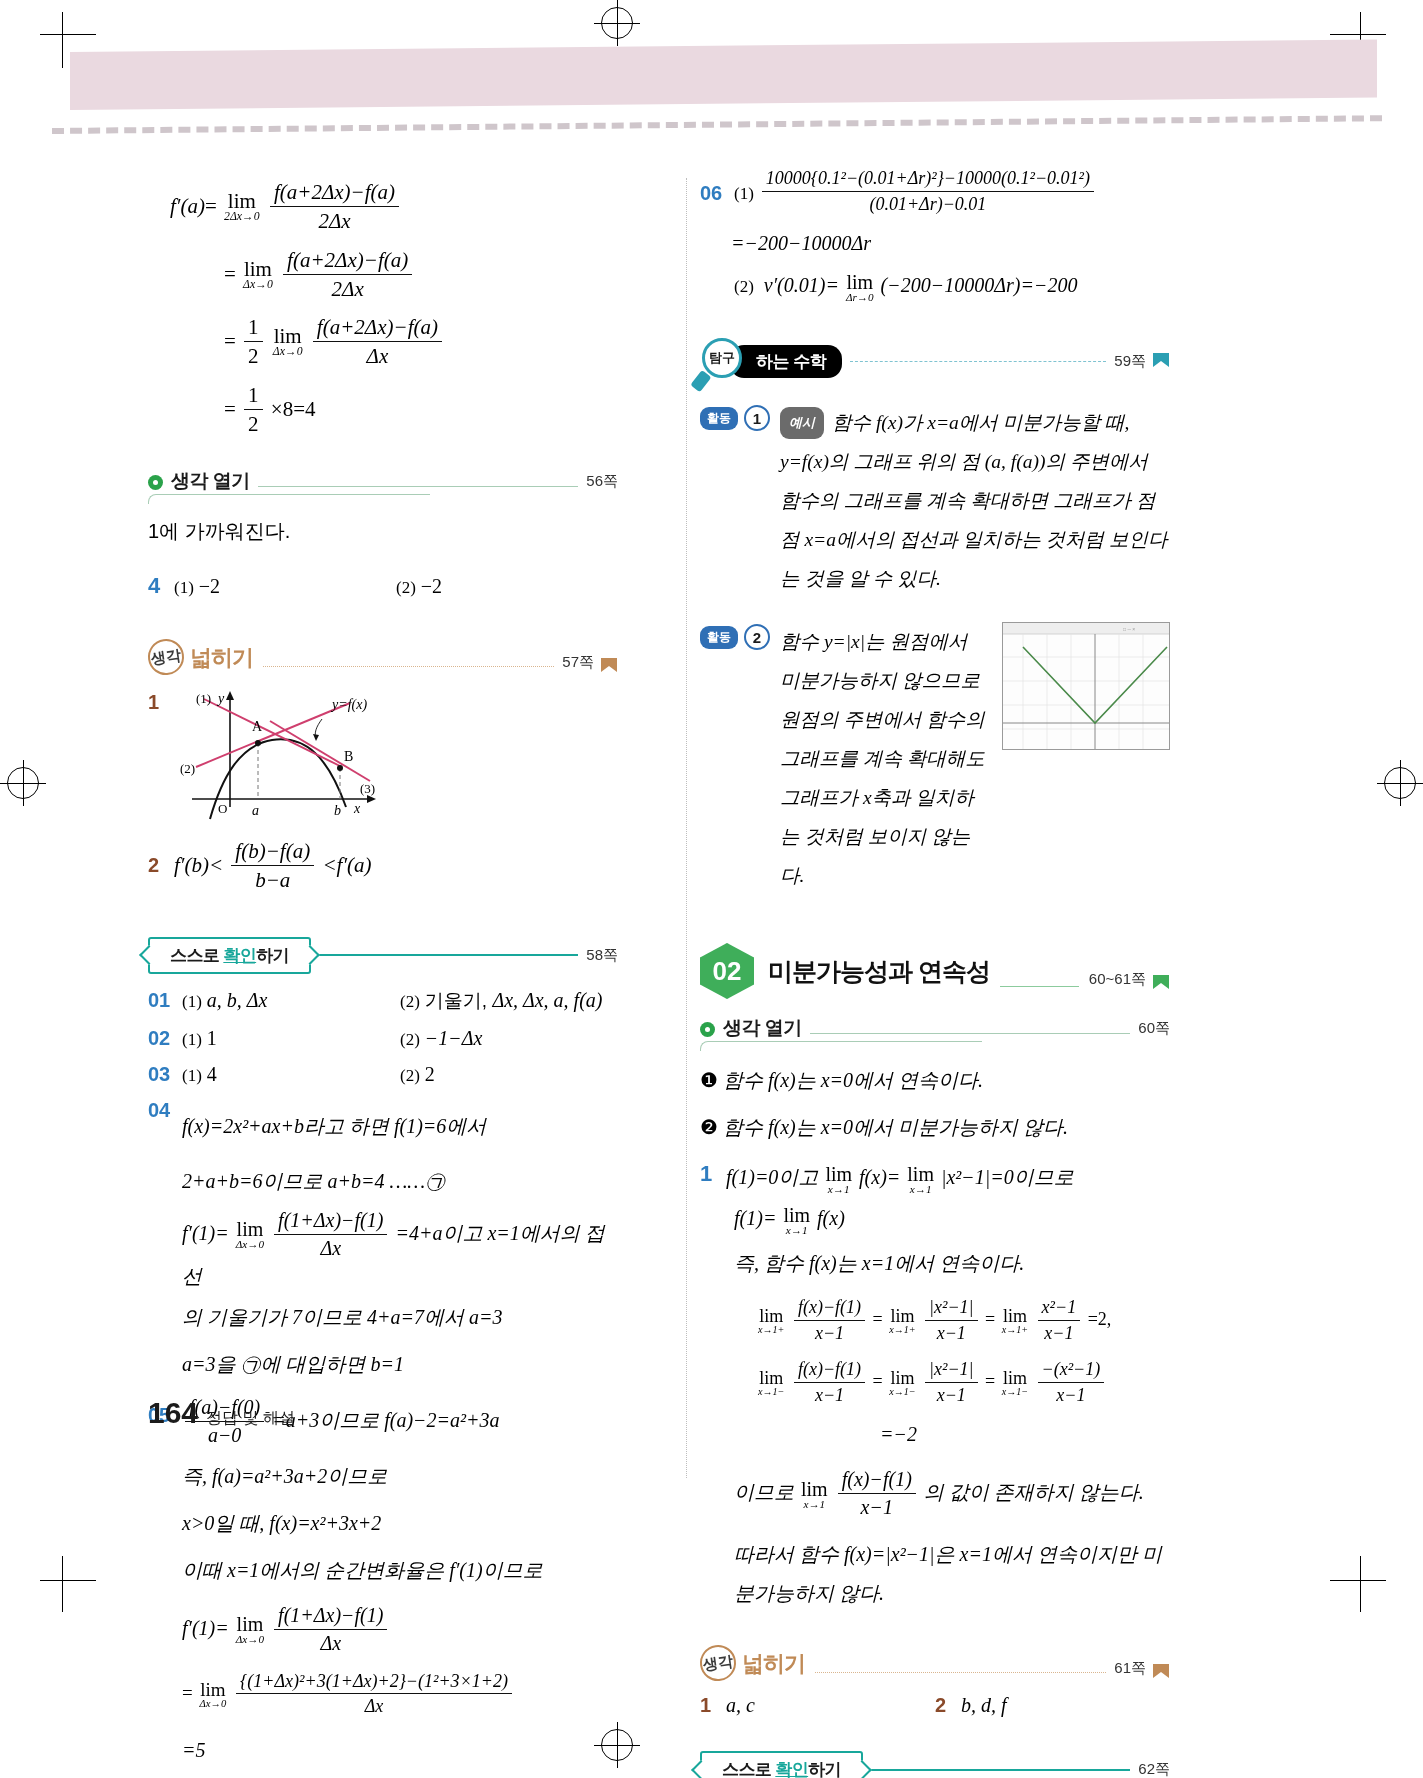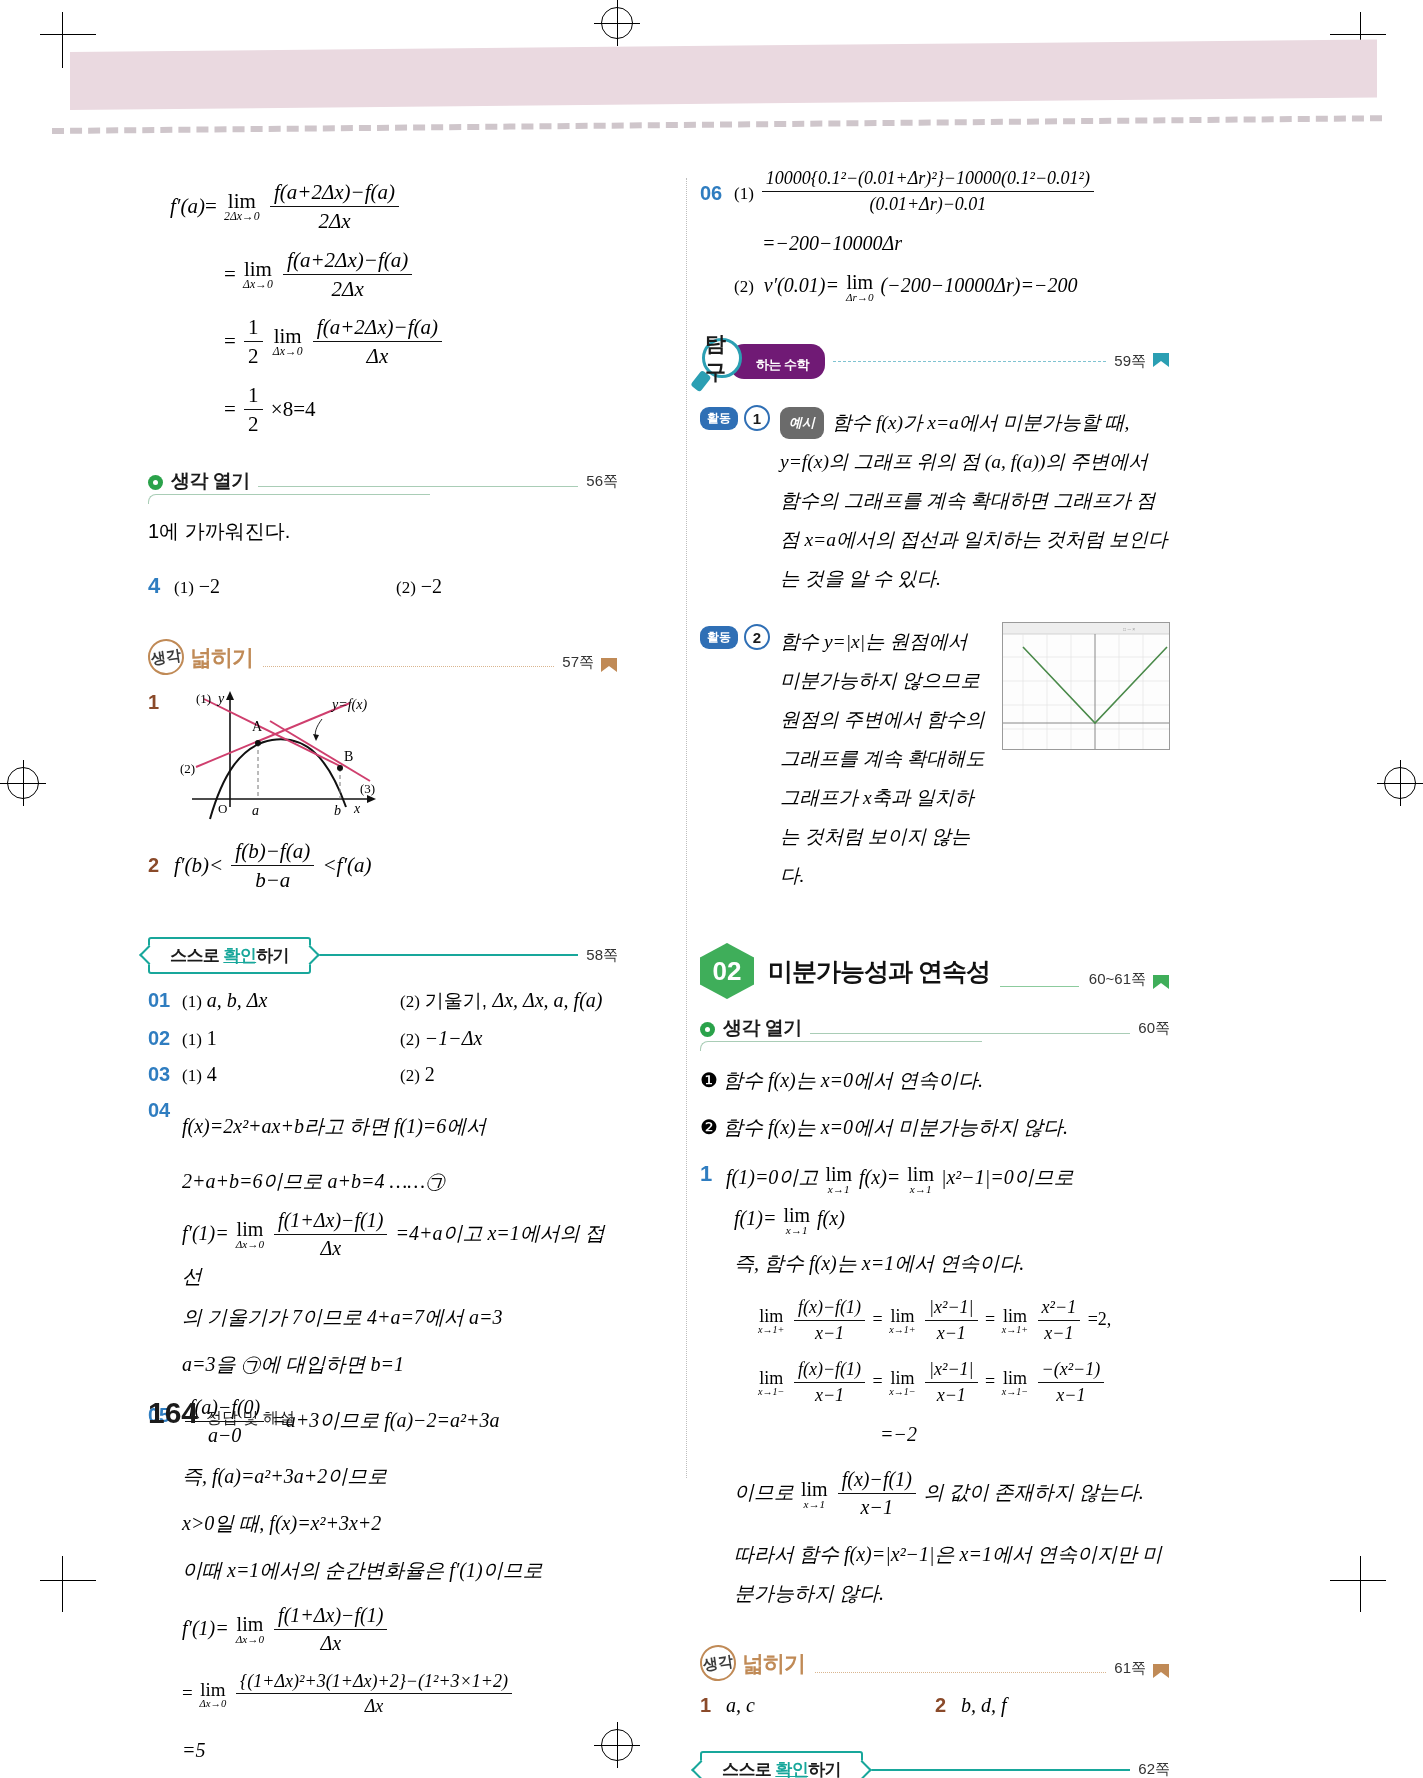--- a/index.html
+++ b/index.html
@@ -108,31 +108,31 @@
   .hd3 .pg3 { font-family:"Liberation Sans", sans-serif; font-size:15px; color:#333;
               margin-left:8px; white-space:nowrap; }
 
   
   .hd4 { position:relative; display:flex; align-items:center; margin:34px 0 18px 0; height:48px; }
   .mag { position:relative; width:52px; height:48px; flex:none; }
   .mag .lens {
     position:absolute; left:2px; top:1px; width:40px; height:40px; border-radius:50%;
     border:3.5px solid #2b9fb3; background:#fff;
     display:flex; align-items:center; justify-content:center;
-    font-family:Liberation Sans, sans-serif; font-weight:bold; font-size:21px;
+    font-family:Liberation Sans, sans-serif; font-weight:bold; font-size:13px;
     color:#1b1b1b; z-index:3;
   }
   .mag .handle {
     position:absolute; left:2px; top:33px; width:12px; height:19px; background:#2b9fb3;
     border-radius:3px; transform:rotate(38deg); transform-origin:top left; z-index:1;
   }
   .pill {
-    background:#701a75; color:#fff; font-family:"Liberation Sans", sans-serif;
-    font-weight:bold; font-size:13px; letter-spacing:-0.5px;
-    padding:12px 16px 5px 26px; border-radius:14px; margin-left:-22px; z-index:2;
+    background:#000000; color:#fff; font-family:"Liberation Sans", sans-serif;
+    font-weight:bold; font-size:17px; letter-spacing:-0.5px;
+    padding:5px 16px 5px 26px; border-radius:14px; margin-left:-22px; z-index:2;
     white-space:nowrap;
   }
   .hd4 .rule4 { flex:1; height:0; border-top:1.5px dashed #7fc3d1; margin:0 8px; }
   .hd4 .pg4 { font-family:"Liberation Sans", sans-serif; font-size:15px; color:#333;
               white-space:nowrap; }
 
   
   .sect { display:flex; align-items:center; margin:48px 0 14px 0; }
   .sect .hex {
     width:54px; height:56px; flex:none; position:relative;
@@ -402,21 +402,21 @@
 
   <div class="col col-r">
 
     <div style="display:flex; align-items:flex-start;">
       <span class="num-b" style="margin-top:14px;">06</span>
       <span class="paren math" style="margin-top:16px;">(1)</span>
       <span class="math" style="font-size:18px;">
         <span class="frac"><span class="num">10000{0.1²−(0.01+Δr)²}−10000(0.1²−0.01²)</span><span class="den">(0.01+Δr)−0.01</span></span>
       </span>
     </div>
-    <div class="body-line math" style="margin-left:62px;">=−200−10000Δr</div>
+    <div class="body-line math" style="margin-left:31px;">=−200−10000Δr</div>
     <div class="body-line math" style="margin-left:34px; line-height:1.4;">
       <span class="paren">(2)</span>
       <span>v′(0.01)=</span>
       <span class="lim math"><span class="op">lim</span><span class="sub">Δr→0</span></span>
       <span>(−200−10000Δr)=−200</span>
     </div>
 
     <div class="hd4">
       <div class="mag">
         <div class="handle"></div>

